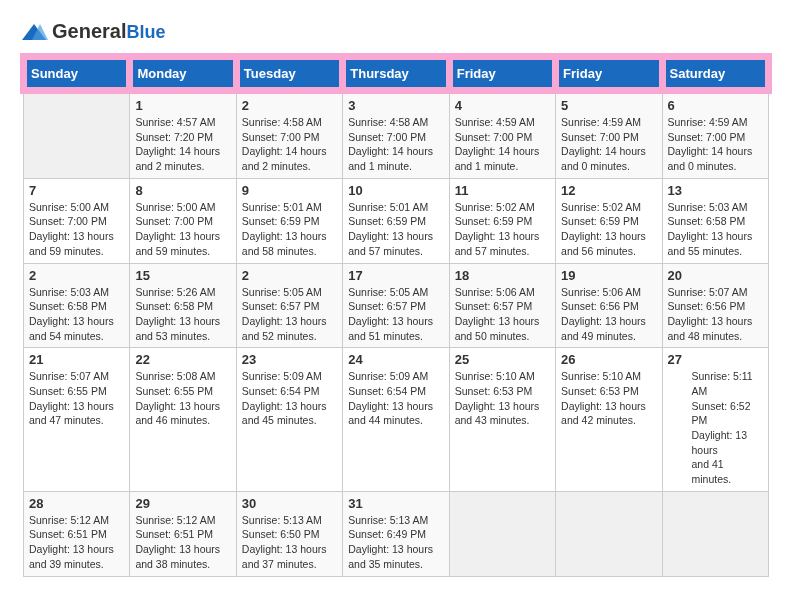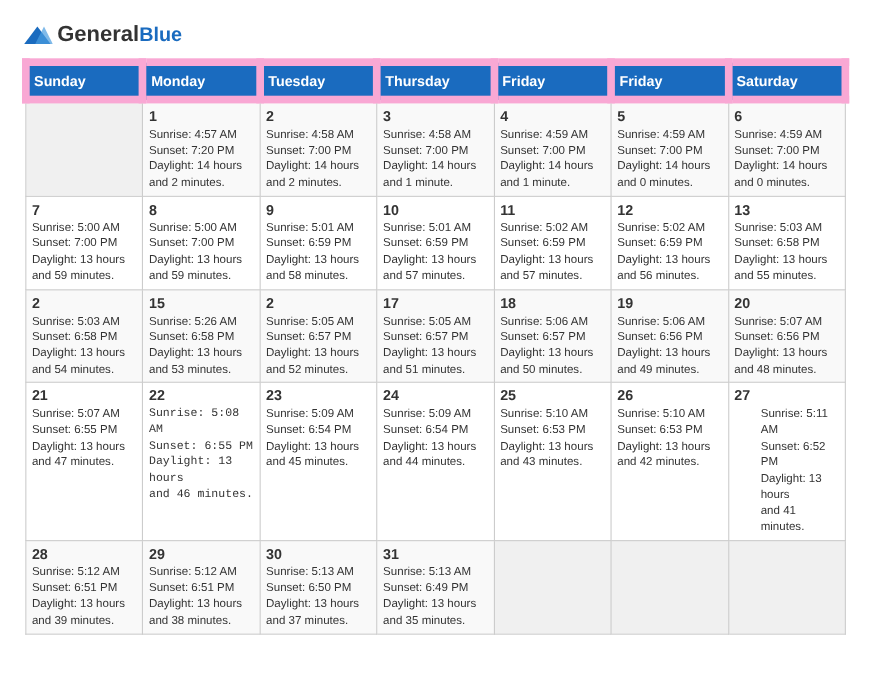--- a/index.html
+++ b/index.html
@@ -259,21 +259,21 @@
       <tr>
         <td>
           <span class="day-number">21</span>
           <div class="day-info" style="white-space: pre-line;">Sunrise: 5:07 AM
 Sunset: 6:55 PM
 Daylight: 13 hours
 and 47 minutes.</div>
         </td>
         <td>
           <span class="day-number">22</span>
-          <div class="day-info" style="white-space: pre-line; font-family: Liberation Mono, monospace;">Sunrise: 5:08 AM
+          <div class="day-info" style="white-space: pre-line;">Sunrise: 5:08 AM
 Sunset: 6:55 PM
 Daylight: 13 hours
 and 46 minutes.</div>
         </td>
         <td>
           <span class="day-number">23</span>
           <div class="day-info" style="white-space: pre-line;">Sunrise: 5:09 AM
 Sunset: 6:54 PM
 Daylight: 13 hours
 and 45 minutes.</div>

